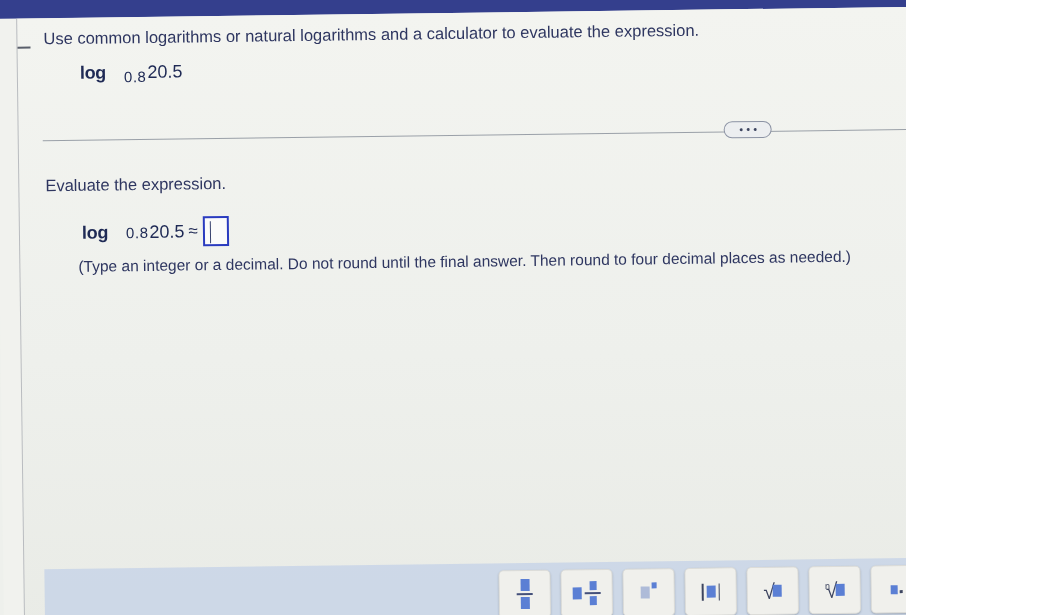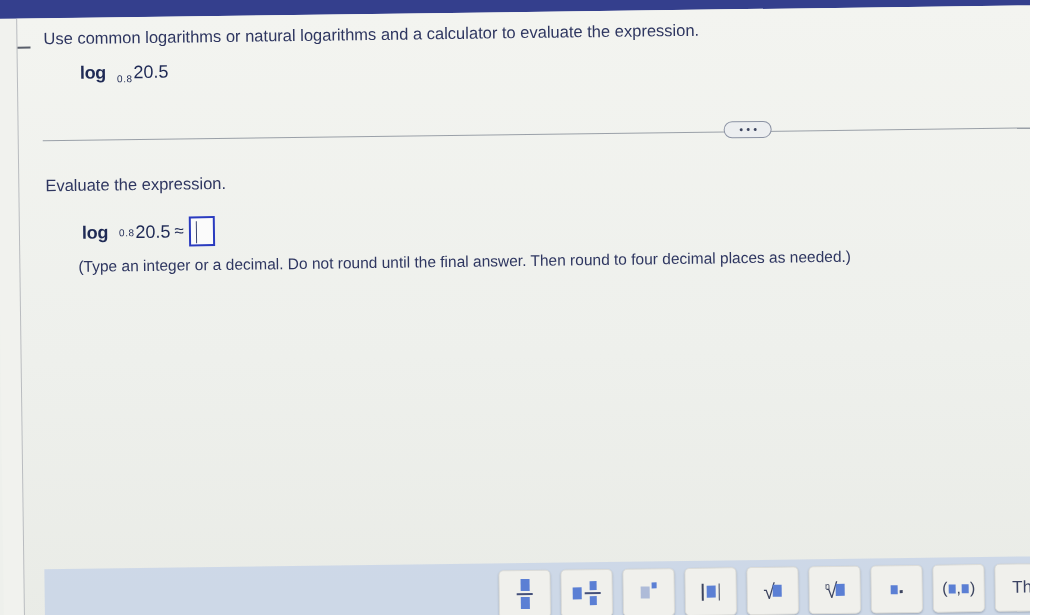--- a/index.html
+++ b/index.html
@@ -6,21 +6,21 @@
 
   html, body {
     width: 1054px;
     height: 615px;
     overflow: hidden;
     font-family: "Liberation Sans", sans-serif;
   }
 
   #screen {
     position: relative;
-    width: 1030px;
+    width: 906px;
     height: 615px;
     background: #eef0ec;
     overflow: hidden;
   }
 
   
   #skew {
     position: absolute;
     left: -18px;
     top: -14px;
@@ -85,23 +85,23 @@
     position: absolute;
     left: 62px;
     top: 45px;
     font-size: 18px;
     color: #1f2a55;
     white-space: nowrap;
   }
 
   .log-word { font-weight: bold; letter-spacing: -0.3px; text-align: center; }
   .log-sub {
-    font-size: 10px;
+    font-size: 15px;
     vertical-align: -4px;
-    margin-left: 11px;
+    margin-left: 18px;
     margin-right: 1px;
     letter-spacing: 0.5px;
     text-align: center;
   }
 
   
   .divider {
     position: absolute;
     left: 24px;
     top: 122px;

